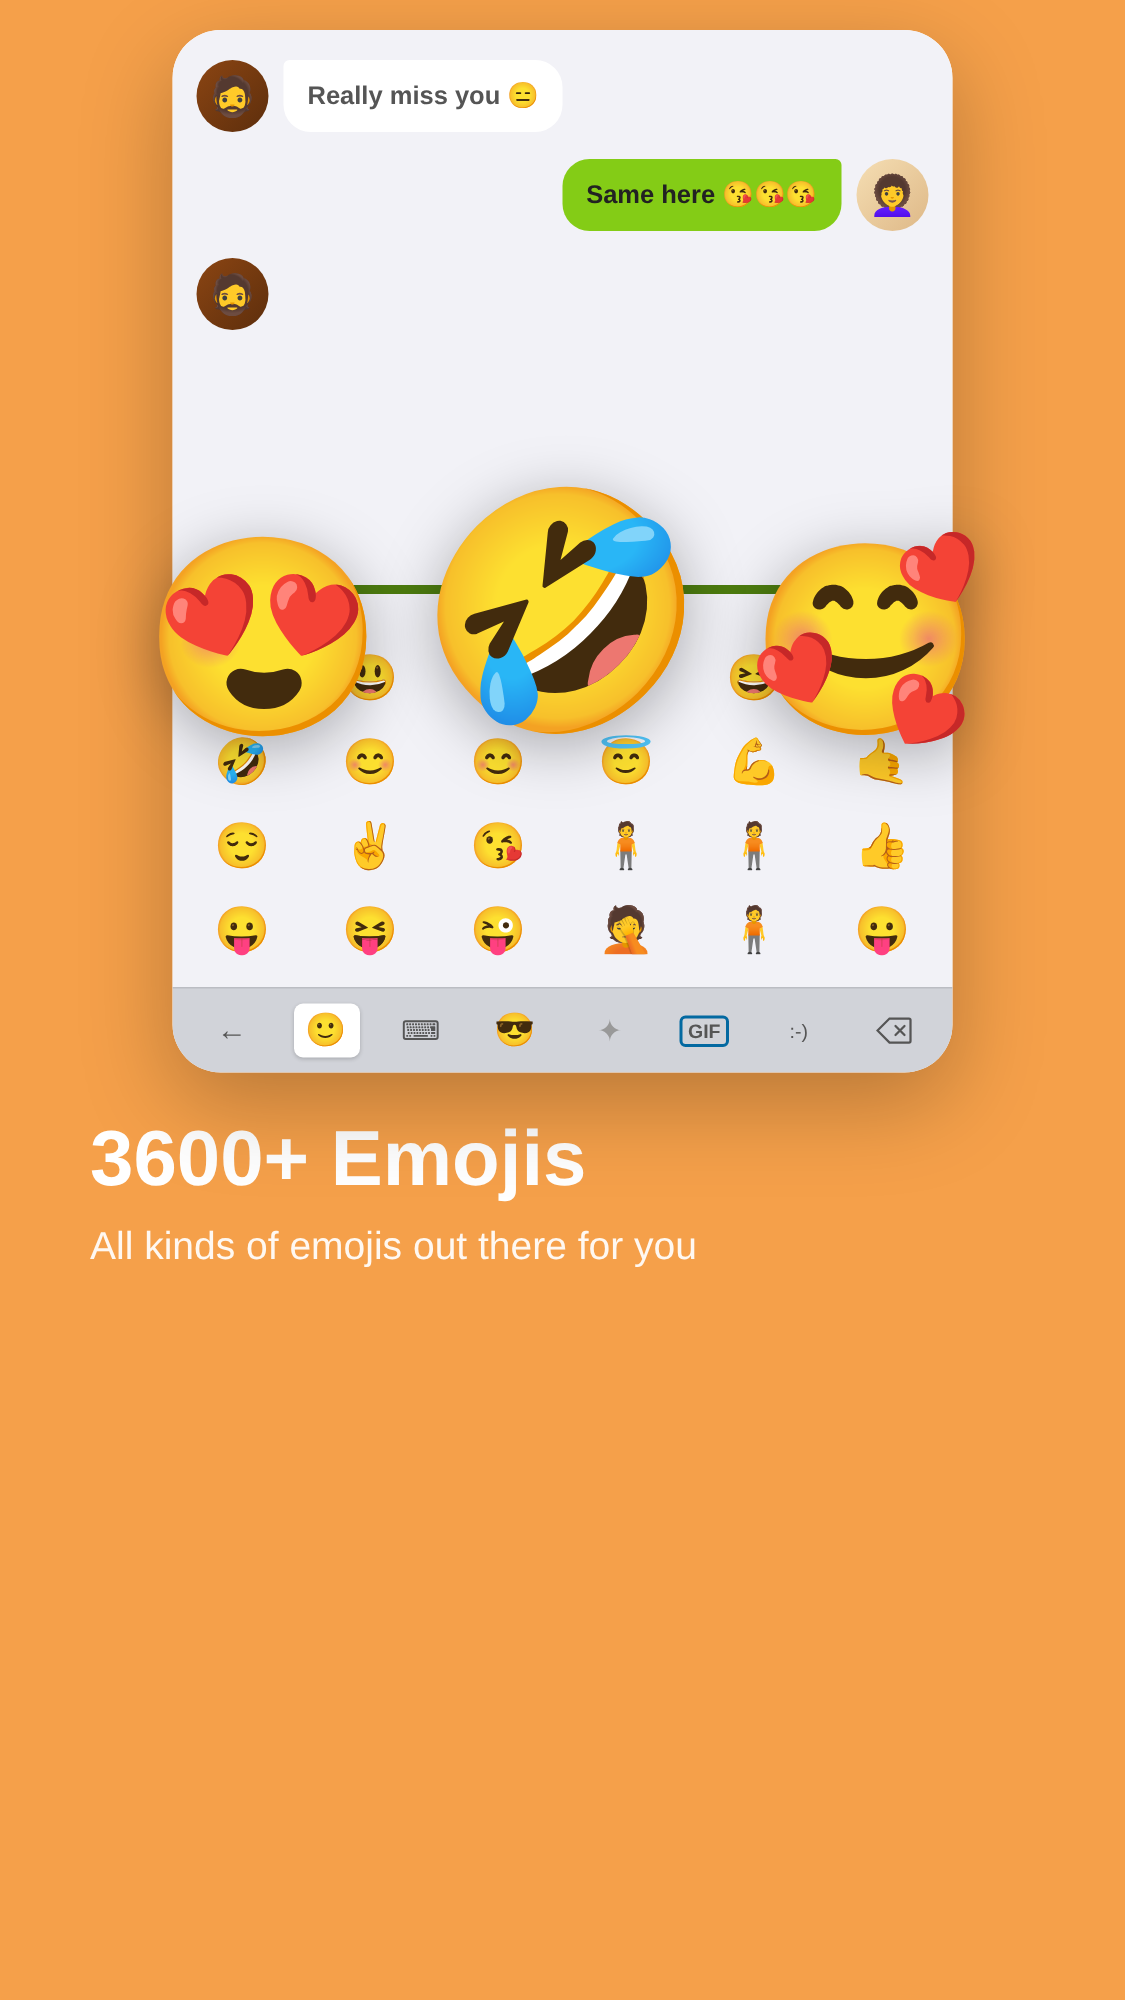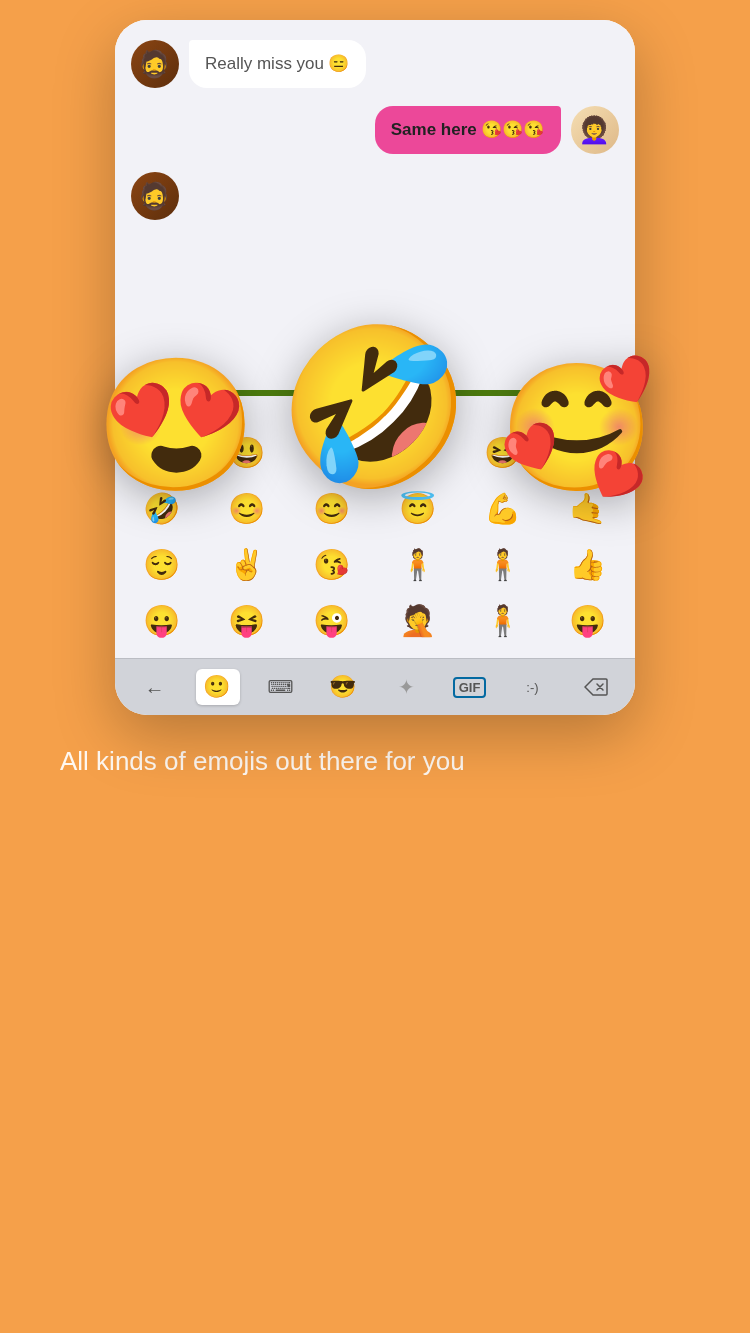--- a/index.html
+++ b/index.html
@@ -76,31 +76,32 @@
     .avatar.avatar-hat {
       background: linear-gradient(135deg, #F5DEB3, #DEB887);
     }
 
     .bubble {
       max-width: 300px;
       padding: 12px 16px;
       border-radius: 18px;
       font-size: 17px;
       line-height: 1.4;
+      font-weight: bold;
     }
 
     .bubble.received-bubble {
       background: white;
       color: #555;
       margin-left: 10px;
       border-top-left-radius: 4px;
     }
 
     .bubble.sent-bubble {
-      background: #ec4899;
+      background: #84cc16;
       color: #222;
       font-weight: 600;
       margin-right: 10px;
       border-top-right-radius: 4px;
     }
 
     
     .emoji-section-label {
       background: #F2F2F7;
       padding: 4px 12px;
@@ -352,16 +353,17 @@
 
   </div>
 
   <div class="floating-emojis">
     <span class="big-emoji big-emoji-left">😍</span>
     <span class="big-emoji big-emoji-center">🤣</span>
     <span class="big-emoji big-emoji-right">🥰</span>
   </div>
 
   <div class="bottom-text-section">
+    <div class="headline-text">3600+ Emojis</div>
     <div class="subheadline-text">All kinds of emojis out there for you</div>
   </div>
 
 </div>
 
 </body></html>

